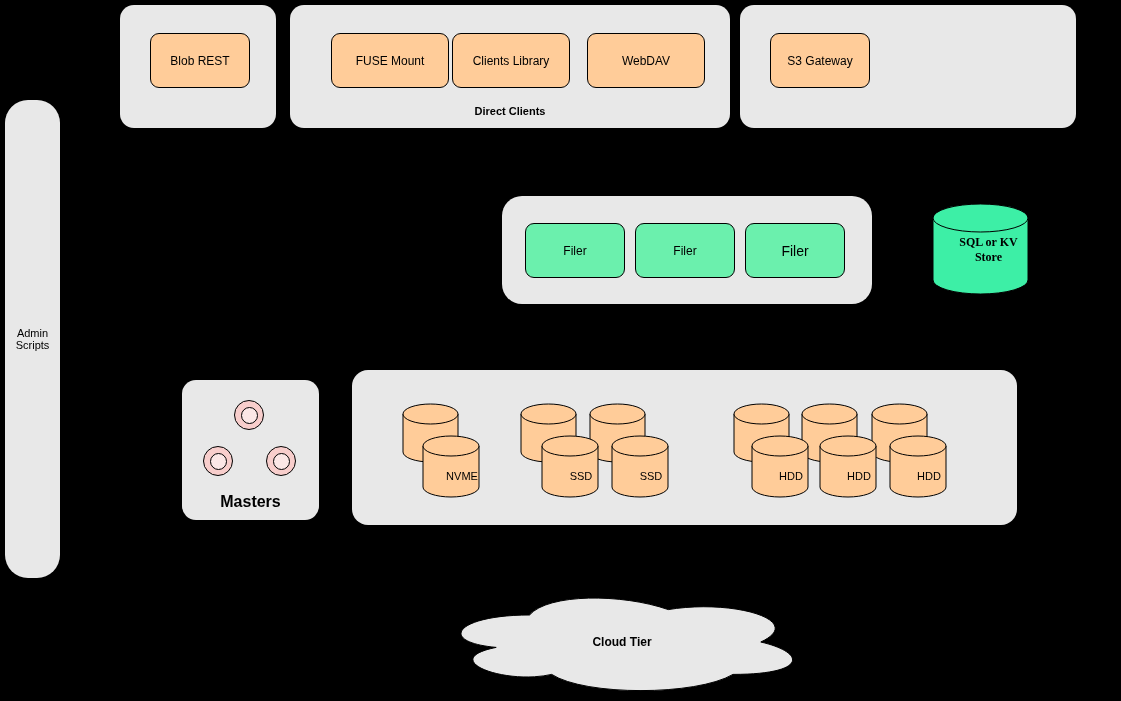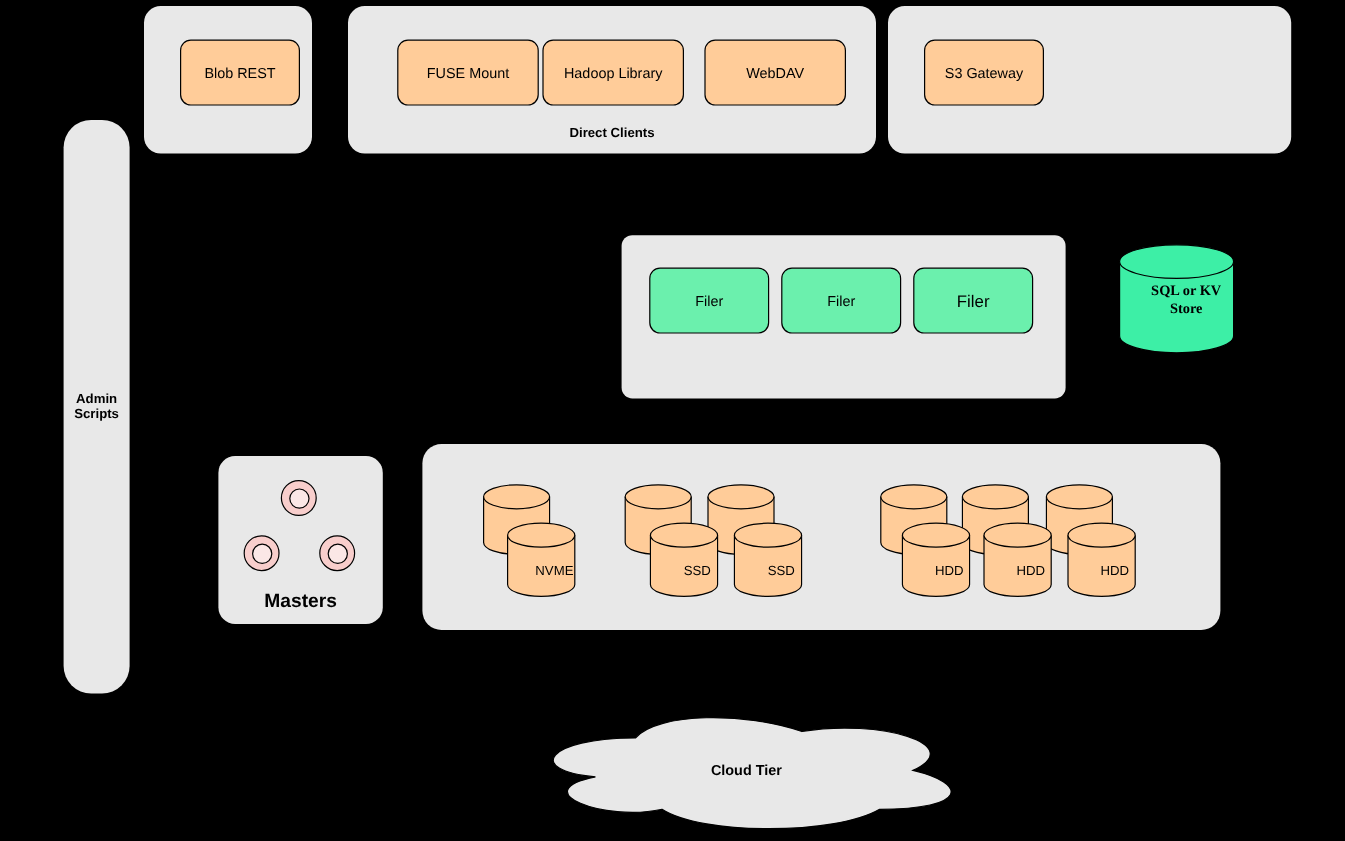--- a/index.html
+++ b/index.html
@@ -40,22 +40,21 @@
   }
   .admin-panel {
     position: absolute;
     background: var(--group-bg);
     border-radius: 23px;
     display: flex;
     align-items: center;
     justify-content: center;
     text-align: center;
     font-size: 11px;
-    font-weight: bold;
-    margin-left: 48px;
+    font-weight: normal;
   }
   .cyl { position: absolute; }
   .cyl svg { position: absolute; left: 0; top: 0; }
   .cyl-label {
     position: absolute;
     left: 0; right: 0;
     text-align: center;
     font-size: 11px;
     z-index: 2;
     margin-left: 22px;
@@ -110,46 +109,46 @@
 </style>
 </head>
 <body>
 
 <div class="stage">
 
   <div class="admin-panel" style="left:5px; top:100px; width:55px; height:478px;">
     <span>Admin Scripts</span>
   </div>
 
-  <div class="group" style="left:120px; top:5px; width:140px; height:123px;">
+  <div class="group" style="left:120px; top:5px; width:156px; height:123px;">
     <div class="btn" style="left:30px; top:28px; width:100px; height:55px;">
       <span>Blob REST</span>
     </div>
   </div>
 
   <div class="group" style="left:290px; top:5px; width:440px; height:123px;">
     <div class="btn" style="left:22px; top:28px; width:118px; height:55px;margin-left:19px;">
       <span>FUSE Mount</span>
     </div>
     <div class="btn" style="left:162px; top:28px; width:118px; height:55px;">
-      <span>Hadoop Library</span>
+      <span>Clients Library</span>
     </div>
     <div class="btn" style="left:297px; top:28px; width:118px; height:55px;">
       <span>WebDAV</span>
     </div>
     <div class="group-label" style="bottom:11px;font-weight:bold;">Direct Clients</div>
   </div>
 
   <div class="group" style="left:740px; top:5px; width:290px; height:123px;padding-left:46px;">
     <div class="btn" style="left:30px; top:28px; width:100px; height:55px;">
       <span>S3 Gateway</span>
     </div>
   </div>
 
-  <div class="group" style="left:502px; top:196px; width:370px; height:136px; border-radius:9px;margin-left:16px;">
+  <div class="group" style="left:502px; top:196px; width:370px; height:108px; border-radius:20px;">
     <div class="btn green" style="left:23px; top:27px; width:100px; height:55px;">
       <span>Filer</span>
     </div>
     <div class="btn green" style="left:133px; top:27px; width:100px; height:55px;">
       <span>Filer</span>
     </div>
     <div class="btn green lg" style="left:243px; top:27px; width:100px; height:55px;">
       <span>Filer</span>
     </div>
   </div>

